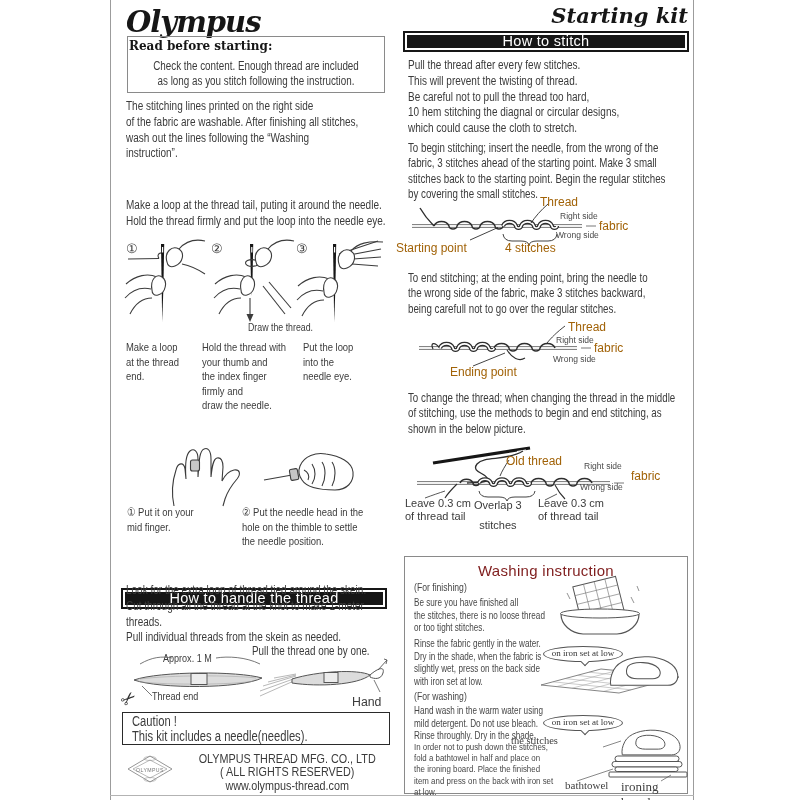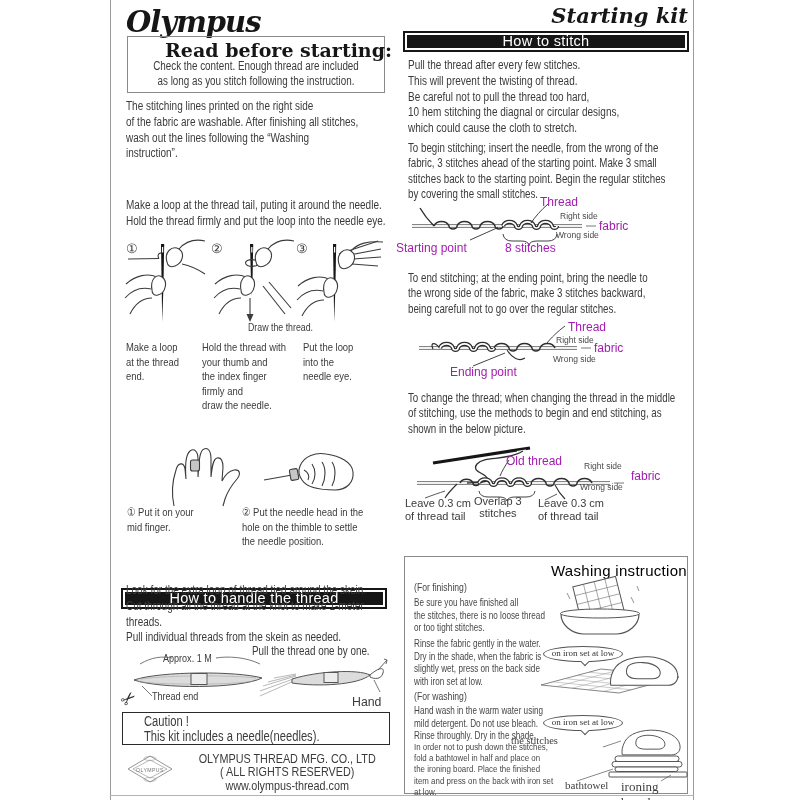--- a/index.html
+++ b/index.html
@@ -7,21 +7,21 @@
   #stage{position:relative;width:800px;height:800px;background:#fff;overflow:hidden;
          font-family:"Liberation Sans",sans-serif;color:#3b3b3b}
   .abs{position:absolute}
   .pre{white-space:pre-line}
   .cond{transform:scaleX(0.8);transform-origin:0 0}
   .p{font-size:12.5px;line-height:15.8px;color:#3b3b3b}
   .bar{position:absolute;height:21px;line-height:17px;text-align:center;
        background:#161616;color:#fff;border:2px solid #161616;
        box-shadow:inset 0 0 0 2px #fff;font-size:14.5px;letter-spacing:.3px}
   .serifhead{font-family:"DejaVu Serif","Liberation Serif",serif;font-weight:bold;color:#161616}
-  .dl{position:absolute;font-size:12px;color:#a21caf}
+  .dl{position:absolute;font-size:12px;color:#a16207}
   .ds{position:absolute;font-size:8.5px;color:#4a4a4a}
   .ser{font-family:"Liberation Serif",serif;color:#3f3f3f}
   .bubble{position:absolute;border:1px solid #555;border-radius:50%;background:#fff;
           font:9px/13px "Liberation Serif",serif;text-align:center;color:#333;z-index:3}
   .bubble::after{content:"";position:absolute;left:52%;bottom:-4px;width:5px;height:5px;background:#fff;
           border-right:1px solid #555;border-bottom:1px solid #555;transform:translateX(-50%) rotate(45deg)}
   .vline{position:absolute;top:0;bottom:0;width:1px;background:#9c9c9c}
   svg{overflow:visible;display:block}
   .wsm{position:absolute;font-size:10.2px;line-height:12.6px;color:#474747}
 </style>
@@ -30,21 +30,21 @@
 
 <div id="stage">
 
   <div class="vline" style="left:110px"></div>
   <div class="vline" style="left:693px"></div>
   <div class="abs" style="left:110px;top:795px;width:584px;height:1px;background:#b3b3b3"></div>
 
   <div class="abs serifhead" style="left:126px;top:5px;font-size:29px;font-style:italic;letter-spacing:-1px">Olympus</div>
 
   <div class="abs" style="left:127px;top:36px;width:258px;height:57px;border:1px solid #8a8a8a">
-    <div class="abs serifhead" style="left:8px;top:2px;width:100%;text-align:right;font-size:19px">Read before starting:</div>
+    <div class="abs serifhead" style="left:1px;top:2px;width:100%;text-align:left;font-size:12px">Read before starting:</div>
     <div class="abs pre cond" style="left:0;top:22px;width:320px;text-align:center;font-size:12.3px;line-height:15px">Check the content. Enough thread are included
 as long as you stitch following the instruction.</div>
   </div>
 
   <div class="abs p pre cond" style="left:126px;top:99px">The stitching lines printed on the right side
 of the fabric are washable. After finishing all stitches,
 wash out the lines following the “Washing
 instruction”.</div>
 
   <div class="abs p pre cond" style="left:126px;top:198px">Make a loop at the thread tail, puting it around the needle.
@@ -177,21 +177,21 @@
       <path d="M34,23 C60,15 100,13 112,19 C100,29 60,31 34,27 Z" fill="#dcdcdc"></path>
       <rect x="66" y="16.5" width="14" height="10" fill="#ececec"></rect>
       <path d="M112,19 C120,12 127,10 125,17 C123,24 116,23 112,21 Z" fill="#fff"></path>
       <path d="M120,14 L129,4" stroke-width=".9"></path>
       <path d="M126,3 L129,4 L128,8" stroke-width=".9"></path>
       <path d="M116,24 L122,36" stroke-width=".8"></path>
     </svg>
   </div>
   <div class="abs" style="left:352px;top:695px;font-size:12.3px">Hand</div>
 
-  <div class="abs" style="left:122px;top:712px;width:268px;height:33px;border:1.5px solid #2a2a2a;padding:1px 21px">
+  <div class="abs" style="left:122px;top:712px;width:268px;height:33px;border:1.5px solid #2a2a2a;padding:1px 9px">
     <div class="cond" style="font-size:14px;line-height:15px">Caution !</div>
     <div class="cond" style="font-size:14px;line-height:15px">This kit includes a needle(needles).</div>
   </div>
 
   <div class="abs" style="left:127px;top:754px">
     <svg width="46" height="30" viewBox="0 0 46 30" fill="none" stroke="#8a8a8a" stroke-width=".9">
       <polygon points="23,2 45,15 23,28 1,15" fill="#fff"></polygon>
       <polygon points="23,6 40,15 23,24 6,15" stroke-width=".6"></polygon>
       <ellipse cx="23" cy="4.5" rx="6" ry="2" stroke-width=".5"></ellipse>
       <ellipse cx="23" cy="25.5" rx="6" ry="2" stroke-width=".5"></ellipse>
@@ -230,21 +230,21 @@
       <path d="M138,4 C131,10 125,17 121,23" stroke-width=".9"></path>
       <path d="M60,40 L88,27.5" stroke-width=".9"></path>
       <path d="M93,34 Q94,41 102,41 L111,41 Q118,41 119,45 Q120,41 127,41 L138,41 Q146,41 147,34" stroke-width=".9"></path>
     </svg>
   </div>
   <div class="dl" style="left:540px;top:195px">Thread</div>
   <div class="ds" style="left:560px;top:211px">Right side</div>
   <div class="dl" style="left:599px;top:219px">fabric</div>
   <div class="ds" style="left:556px;top:230px">Wrong side</div>
   <div class="dl" style="left:396px;top:241px">Starting point</div>
-  <div class="dl" style="left:505px;top:241px">8 stitches</div>
+  <div class="dl" style="left:505px;top:241px">4 stitches</div>
 
   <div class="abs p pre cond" style="left:408px;top:271px;font-size:12.2px;line-height:15.3px">To end stitching; at the ending point, bring the needle to
 the wrong side of the fabric, make 3 stitches backward,
 being carefull not to go over the regular stitches.</div>
 
   <div class="abs" style="left:415px;top:320px">
     <svg width="185" height="55" viewBox="0 0 185 55" fill="none" stroke="#2e2e2e" stroke-width="1.4">
       <path d="M4,26.6 L162,26.6 M4,29.4 L162,29.4" stroke-width=".8" stroke="#555"></path>
       <path d="M166,28 L176,28" stroke-width=".8" stroke="#555"></path>
       <path d="M25,28 C19,21 15,23 18,29" stroke-width="1.2"></path>
@@ -284,27 +284,27 @@
       <path d="M20,60 C28,57 34,55 40,53" stroke-width=".8"></path>
       <path d="M140,62 L152,56" stroke-width=".8"></path>
     </svg>
   </div>
   <div class="dl" style="left:506px;top:454px">Old thread</div>
   <div class="ds" style="left:584px;top:461px">Right side</div>
   <div class="dl" style="left:631px;top:469px">fabric</div>
   <div class="ds" style="left:580px;top:482px">Wrong side</div>
   <div class="abs pre" style="left:405px;top:497px;font-size:11px;line-height:13px">Leave 0.3 cm
 of  thread tail</div>
-  <div class="abs pre" style="left:474px;top:495px;font-size:11px;line-height:12px;text-align:center">Overlap 3
+  <div class="abs pre" style="left:474px;top:495px;font-size:11px;line-height:20px;text-align:center">Overlap 3
 stitches</div>
   <div class="abs pre" style="left:538px;top:497px;font-size:11px;line-height:13px">Leave 0.3 cm
 of  thread tail</div>
 
   <div class="abs" style="left:404px;top:556px;width:284px;height:238px;border:1px solid #8a8a8a">
-    <div class="abs" style="left:0;top:5px;width:100%;text-align:right;font-size:15px;color:#000000;letter-spacing:.3px">Washing instruction</div>
+    <div class="abs" style="left:0;top:5px;width:100%;text-align:center;font-size:15px;color:#7f1d1d;letter-spacing:.3px">Washing instruction</div>
     <div class="abs cond" style="left:9px;top:24px;font-size:10.8px;color:#474747">(For finishing)</div>
     <div class="wsm pre cond" style="left:9px;top:40px">Be sure you have finished all
 the stitches, there is no loose thread
 or too tight stitches.</div>
     <div class="wsm pre cond" style="left:9px;top:81px">Rinse the fabric gently in the water.
 Dry in the shade, when the fabric is
 slightly wet, press on the back side
 with iron set at low.</div>
     <div class="abs cond" style="left:9px;top:133px;font-size:10.8px;color:#474747">(For washing)</div>
     <div class="wsm pre cond" style="left:9px;top:148px">Hand wash in the warm water using

